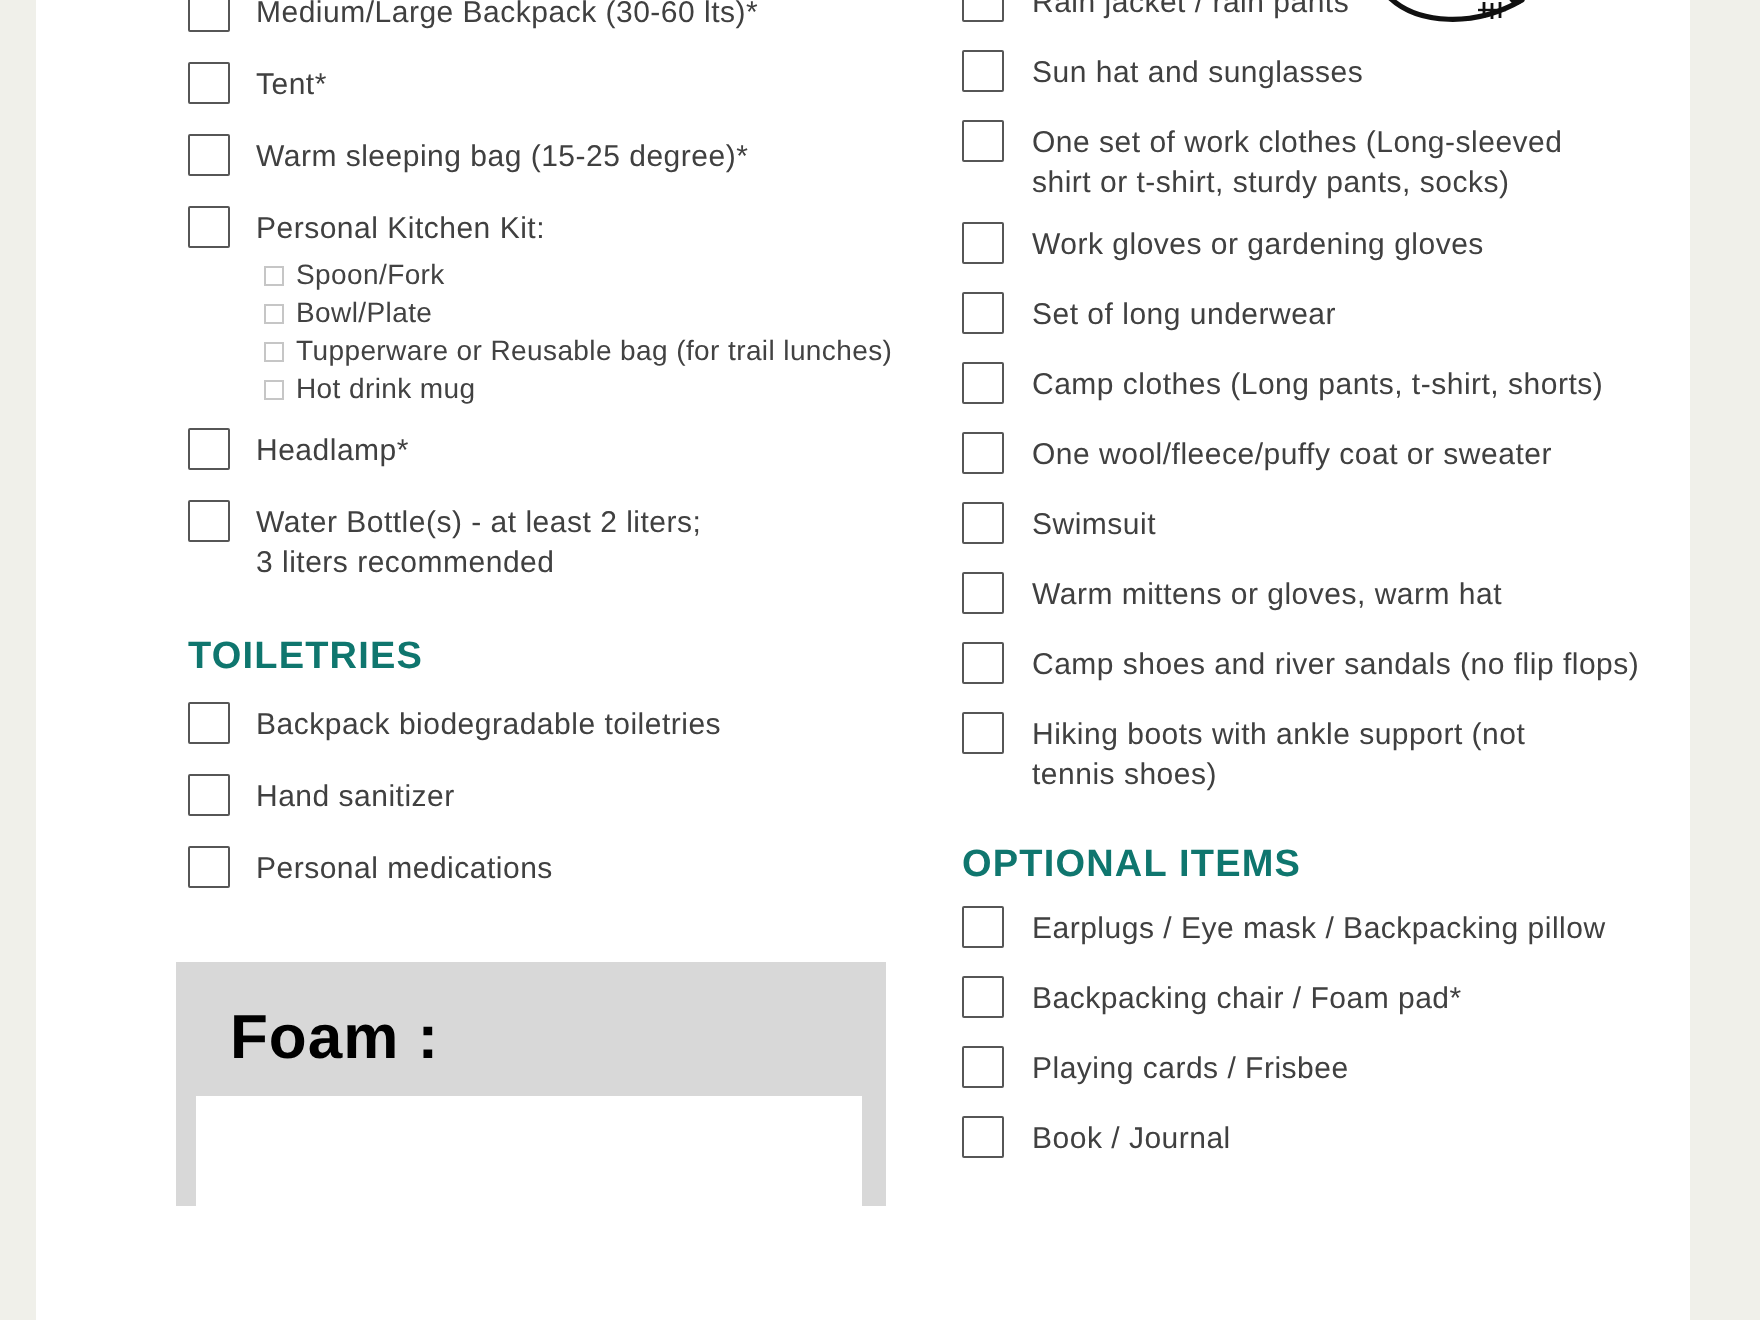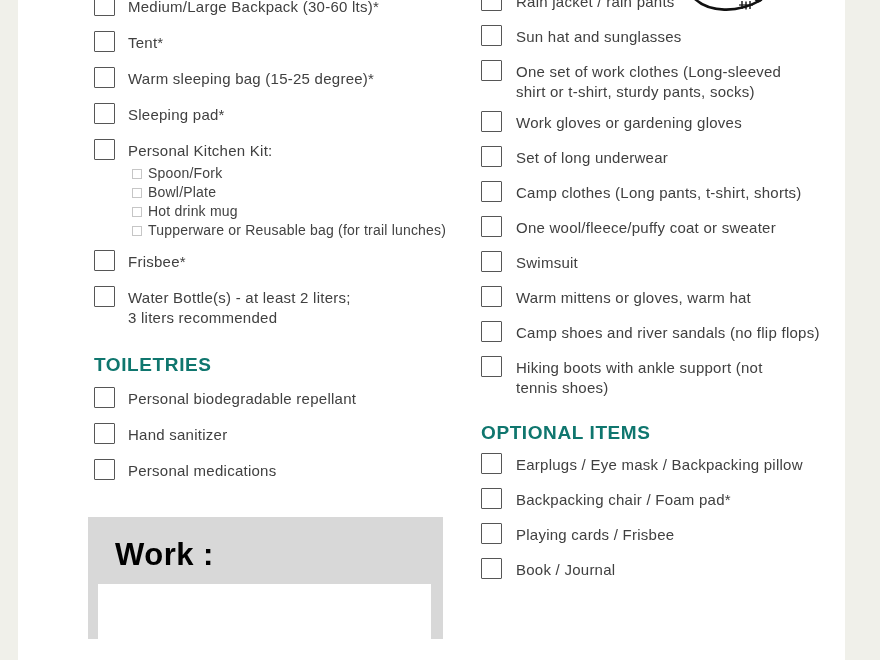--- a/index.html
+++ b/index.html
@@ -139,57 +139,50 @@
       </div>
 
       <div class="row">
         <span class="checkbox"></span>
         <div class="label-wrap">
           <span class="label">Warm sleeping bag (15-25 degree)*</span>
 
         </div>
       </div>
 
-      <div class="row">
-        <span class="checkbox"></span>
-        <div class="label-wrap">
-          <span class="label">Sleeping pad*</span>
-
-        </div>
-      </div>
 
       <div class="row has-sub">
         <span class="checkbox"></span>
         <div class="label-wrap">
           <span class="label">Personal Kitchen Kit:</span>
           <div class="sub-list">
             <div class="sub-item">
               <span class="sub-checkbox"></span>
               <span>Spoon/Fork</span>
             </div>
             <div class="sub-item">
               <span class="sub-checkbox"></span>
               <span>Bowl/Plate</span>
             </div>
             <div class="sub-item">
               <span class="sub-checkbox"></span>
-              <span>Hot drink mug</span>
+              <span>Tupperware or Reusable bag (for trail lunches)</span>
             </div>
             <div class="sub-item">
               <span class="sub-checkbox"></span>
-              <span>Tupperware or Reusable bag (for trail lunches)</span>
+              <span>Hot drink mug</span>
             </div>
           </div>
         </div>
       </div>
 
       <div class="row">
         <span class="checkbox"></span>
         <div class="label-wrap">
-          <span class="label">Frisbee*</span>
+          <span class="label">Headlamp*</span>
 
         </div>
       </div>
 
       <div class="row two-line">
         <span class="checkbox"></span>
         <div class="label-wrap">
           <span class="label">Water Bottle(s) - at least 2 liters;
 3 liters recommended</span>
 
@@ -197,21 +190,21 @@
       </div>
     </div>
 
   <div class="section-header">TOILETRIES</div>
 
   <div class="list">
 
       <div class="row">
         <span class="checkbox"></span>
         <div class="label-wrap">
-          <span class="label">Personal biodegradable repellant</span>
+          <span class="label">Backpack biodegradable toiletries</span>
 
         </div>
       </div>
 
 
       <div class="row">
         <span class="checkbox"></span>
         <div class="label-wrap">
           <span class="label">Hand sanitizer</span>
 
@@ -221,21 +214,21 @@
       <div class="row">
         <span class="checkbox"></span>
         <div class="label-wrap">
           <span class="label">Personal medications</span>
 
         </div>
       </div>
     </div>
 
   <div class="notes-box">
-    <div class="notes-title">Work :</div>
+    <div class="notes-title">Foam :</div>
     <div class="notes-area"></div>
   </div>
 
 </div>
 
 <div class="col col-right">
 
   <div class="list">
 
       <div class="row">

